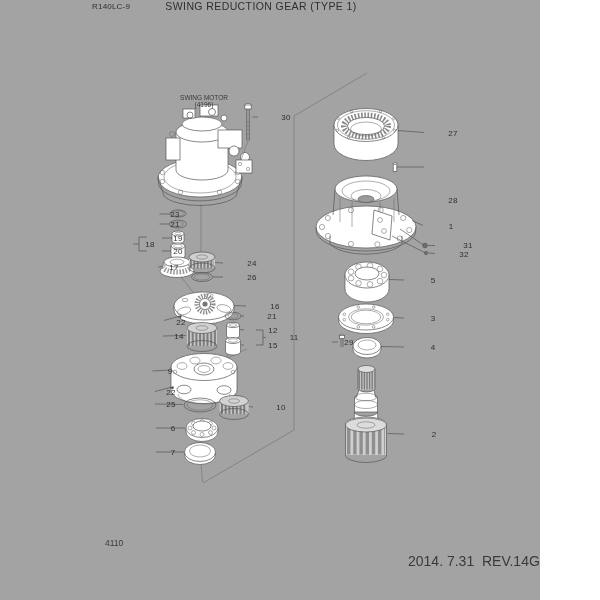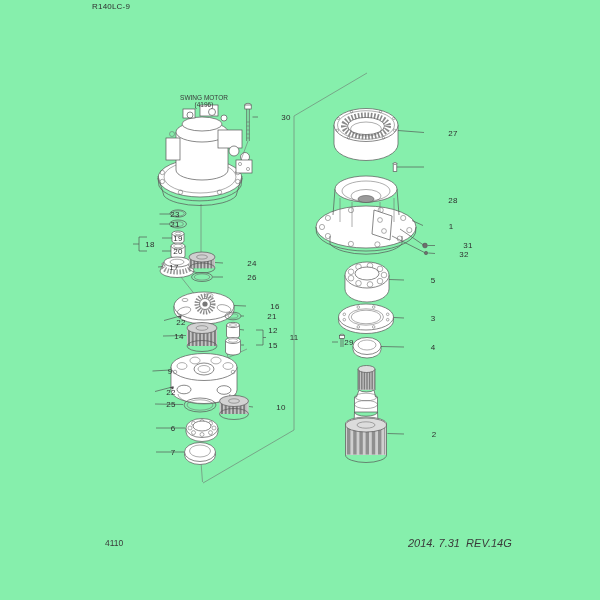--- a/index.html
+++ b/index.html
@@ -1,39 +1,40 @@
 <!DOCTYPE html>
 <html><head>
 <meta charset="utf-8">
 <style>
   html,body{margin:0;padding:0;background:#fff;}
-  #page{position:relative;width:600px;height:600px;background:#86efac;overflow:hidden;
+  #page{position:relative;width:540px;height:600px;background:#a3a3a3;overflow:hidden;
         font-family:"Liberation Sans", sans-serif;color:#2f2f2f;}
   .hdr-model{position:absolute;left:92px;top:2px;font-size:8px;letter-spacing:.2px;color:#3a3a3a;}
   .hdr-title{position:absolute;left:261px;top:0px;transform:translateX(-50%);
              font-size:10.5px;letter-spacing:.4px;color:#2b2b2b;white-space:nowrap;}
   .motor-label{position:absolute;left:204px;top:95px;transform:translateX(-50%);
                text-align:center;font-size:6.5px;line-height:6.5px;color:#3a3a3a;white-space:nowrap;}
   .plabel{position:absolute;transform:translate(-50%,-50%);font-size:8px;color:#2f2f2f;
           letter-spacing:.2px;white-space:nowrap;padding-left:46px;}
   .ftr-page{position:absolute;left:105px;top:538px;font-size:8.5px;color:#3a3a3a;}
-  .ftr-rev{position:absolute;left:408px;top:537px;font-size:11px;color:#3a3a3a;white-space:pre;font-style:italic;}
+  .ftr-rev{position:absolute;left:408px;top:553px;font-size:14px;color:#3a3a3a;white-space:pre;}
   .ftr-caption{position:absolute;left:113px;top:570px;font-size:11px;letter-spacing:.3px;color:#2b2b2b;white-space:nowrap;}
   svg{position:absolute;left:0;top:0;}
   .ln{stroke:#565656;stroke-width:.7;fill:none;}
   .lnw{stroke:#565656;stroke-width:.7;fill:#fff;}
   .thin{stroke:#6a6a6a;stroke-width:.55;fill:none;}
   .lead{stroke:#4f4f4f;stroke-width:.65;fill:none;}
 </style>
 </head>
 <body>
 
 <div id="page">
 
   <div class="hdr-model" style="color: rgb(47, 47, 47);">R140LC-9</div>
+  <div class="hdr-title" style="color: rgb(47, 47, 47);">SWING REDUCTION GEAR (TYPE 1)</div>
 
   <svg width="600" height="600" viewBox="0 0 600 600">
 
     <g>
       <path class="thin" d="M367,73 L294,116 L294,430 L203,483"></path>
       <path class="thin" d="M201,462 L202.5,482"></path>
       <path class="thin" d="M201,204 L201,252"></path>
       <path class="thin" d="M181,277 L196,296"></path>
       <path class="thin" d="M227,353 L236,396"></path>
       <path class="thin" d="M247,349 L221,361"></path>

